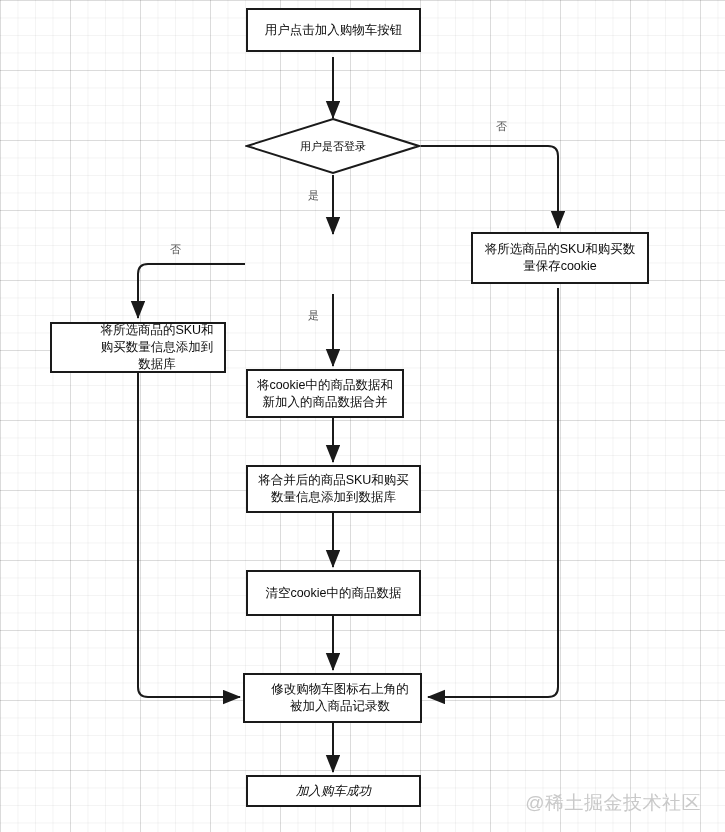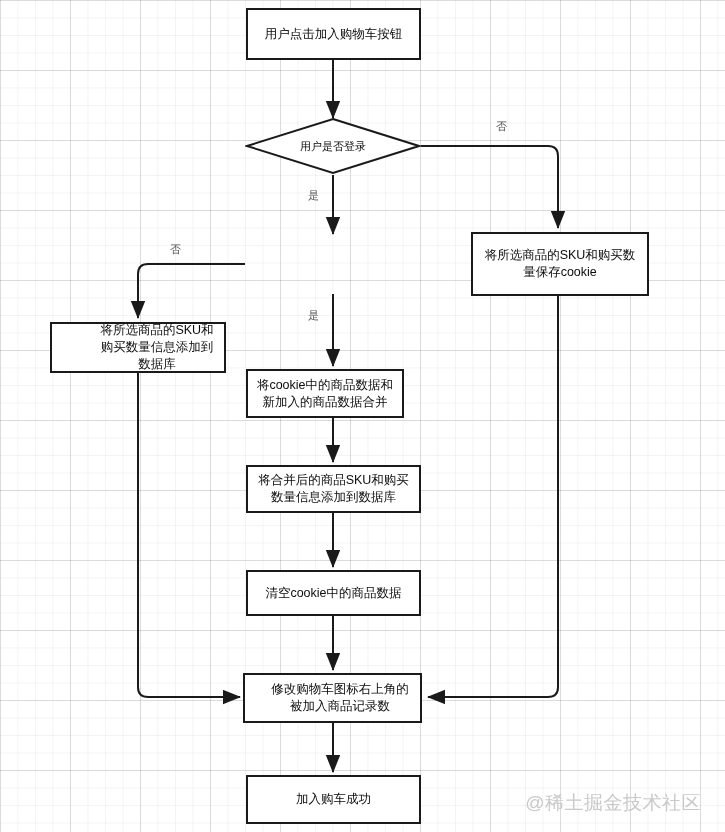--- a/index.html
+++ b/index.html
@@ -115,33 +115,33 @@
 
     <path d="M333,616 L333,670" fill="none" stroke="#1a1a1a" stroke-width="2" marker-end="url(#arrow)"></path>
 
     <path d="M138,373 L138,687 Q138,697 148,697 L240,697" fill="none" stroke="#1a1a1a" stroke-width="2" marker-end="url(#arrow)"></path>
 
     <path d="M558,288 L558,687 Q558,697 548,697 L428,697" fill="none" stroke="#1a1a1a" stroke-width="2" marker-end="url(#arrow)"></path>
 
     <path d="M333,723 L333,772" fill="none" stroke="#1a1a1a" stroke-width="2" marker-end="url(#arrow)"></path>
   </svg>
 
-  <div class="node proc" style="left:246px; top:8px; width:175px; height:52px;">
+  <div class="node proc" style="left:246px; top:8px; width:175px; height:44px;">
     <span>用户点击加入购物车按钮</span>
   </div>
 
   <div class="decision-wrap" style="left:245px; top:117px; width:176px; height:58px;">
     <svg width="176" height="58" viewBox="0 0 176 58" xmlns="http://www.w3.org/2000/svg">
       <polygon points="88,2 174,29 88,56 2,29" fill="#ffffff" stroke="#1a1a1a" stroke-width="2"></polygon>
     </svg>
     <div class="decision-label">用户是否登录</div>
   </div>
 
 
-  <div class="node proc" style="left:471px; top:232px; width:178px; height:64px;">
+  <div class="node proc" style="left:471px; top:232px; width:178px; height:52px;">
     <span>将所选商品的SKU和购买数量保存cookie</span>
   </div>
 
   <div class="node proc" style="left:50px; top:322px; width:176px; height:51px;padding-left:44px;">
     <span>将所选商品的SKU和购买数量信息添加到数据库</span>
   </div>
 
   <div class="node proc" style="left:246px; top:369px; width:158px; height:49px;">
     <span>将cookie中的商品数据和新加入的商品数据合并</span>
   </div>
@@ -151,21 +151,21 @@
   </div>
 
   <div class="node proc" style="left:246px; top:570px; width:175px; height:46px;">
     <span>清空cookie中的商品数据</span>
   </div>
 
   <div class="node proc" style="left:243px; top:673px; width:179px; height:50px;padding-left:21px;">
     <span>修改购物车图标右上角的被加入商品记录数</span>
   </div>
 
-  <div class="node proc" style="left:246px; top:775px; width:175px; height:49px;">
+  <div class="node proc" style="left:246px; top:775px; width:175px; height:32px;font-style:italic;">
     <span>加入购车成功</span>
   </div>
 
   <div class="edge-label" style="left:496px; top:119px;">否</div>
 
   <div class="edge-label" style="left:308px; top:188px;">是</div>
 
   <div class="edge-label" style="left:170px; top:242px;">否</div>
 
   <div class="edge-label" style="left:308px; top:308px;">是</div>

